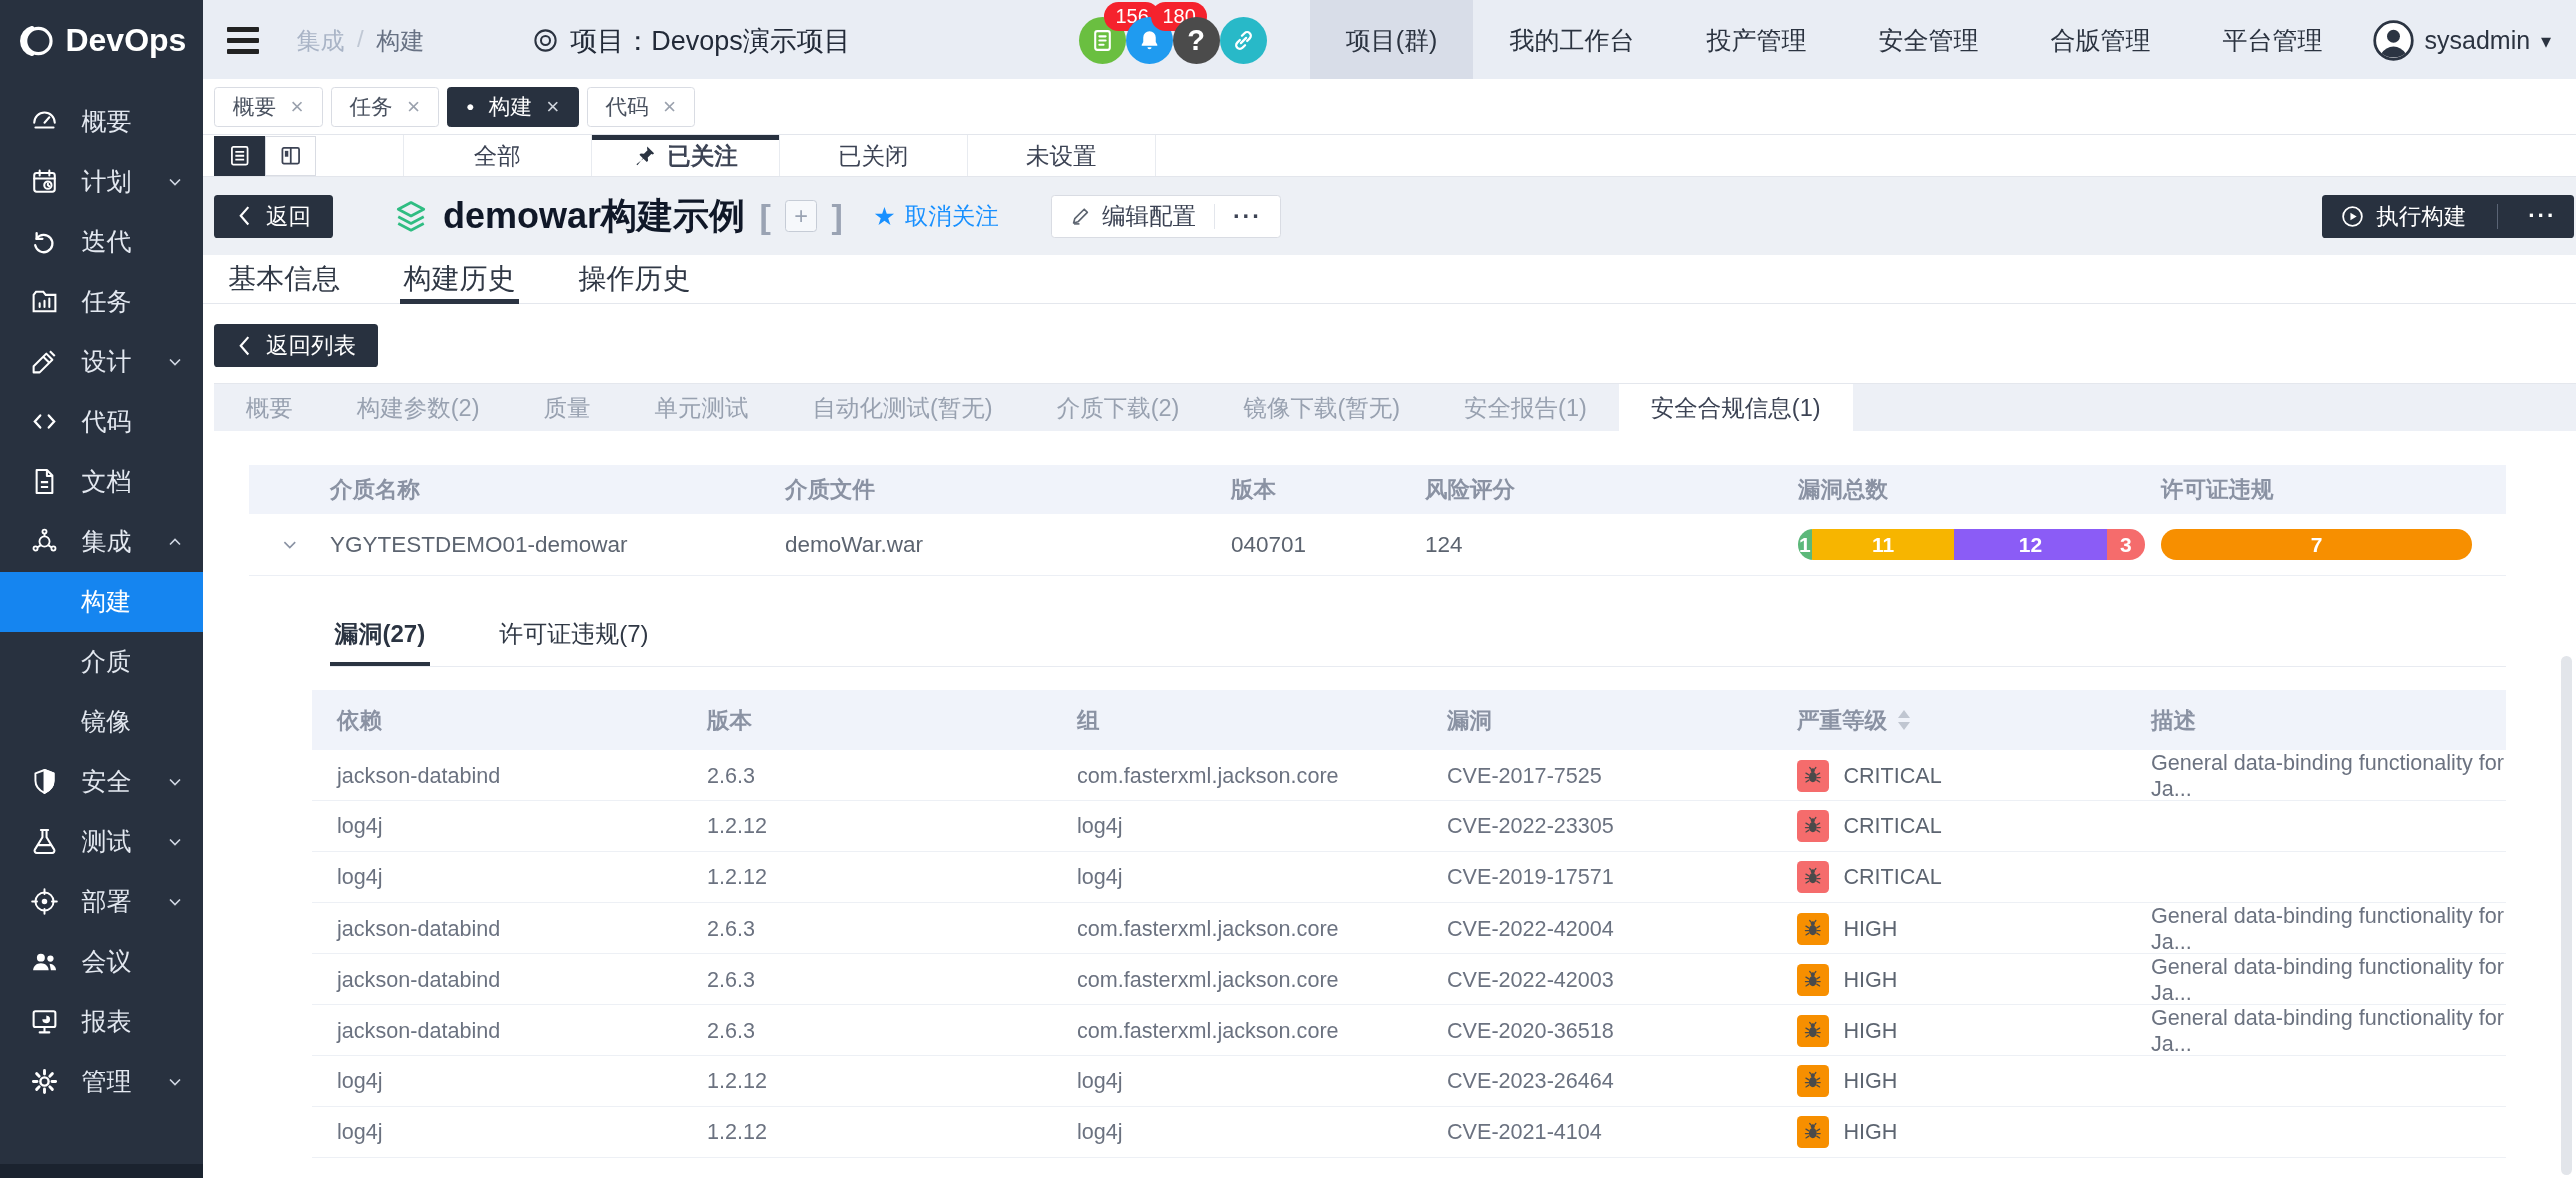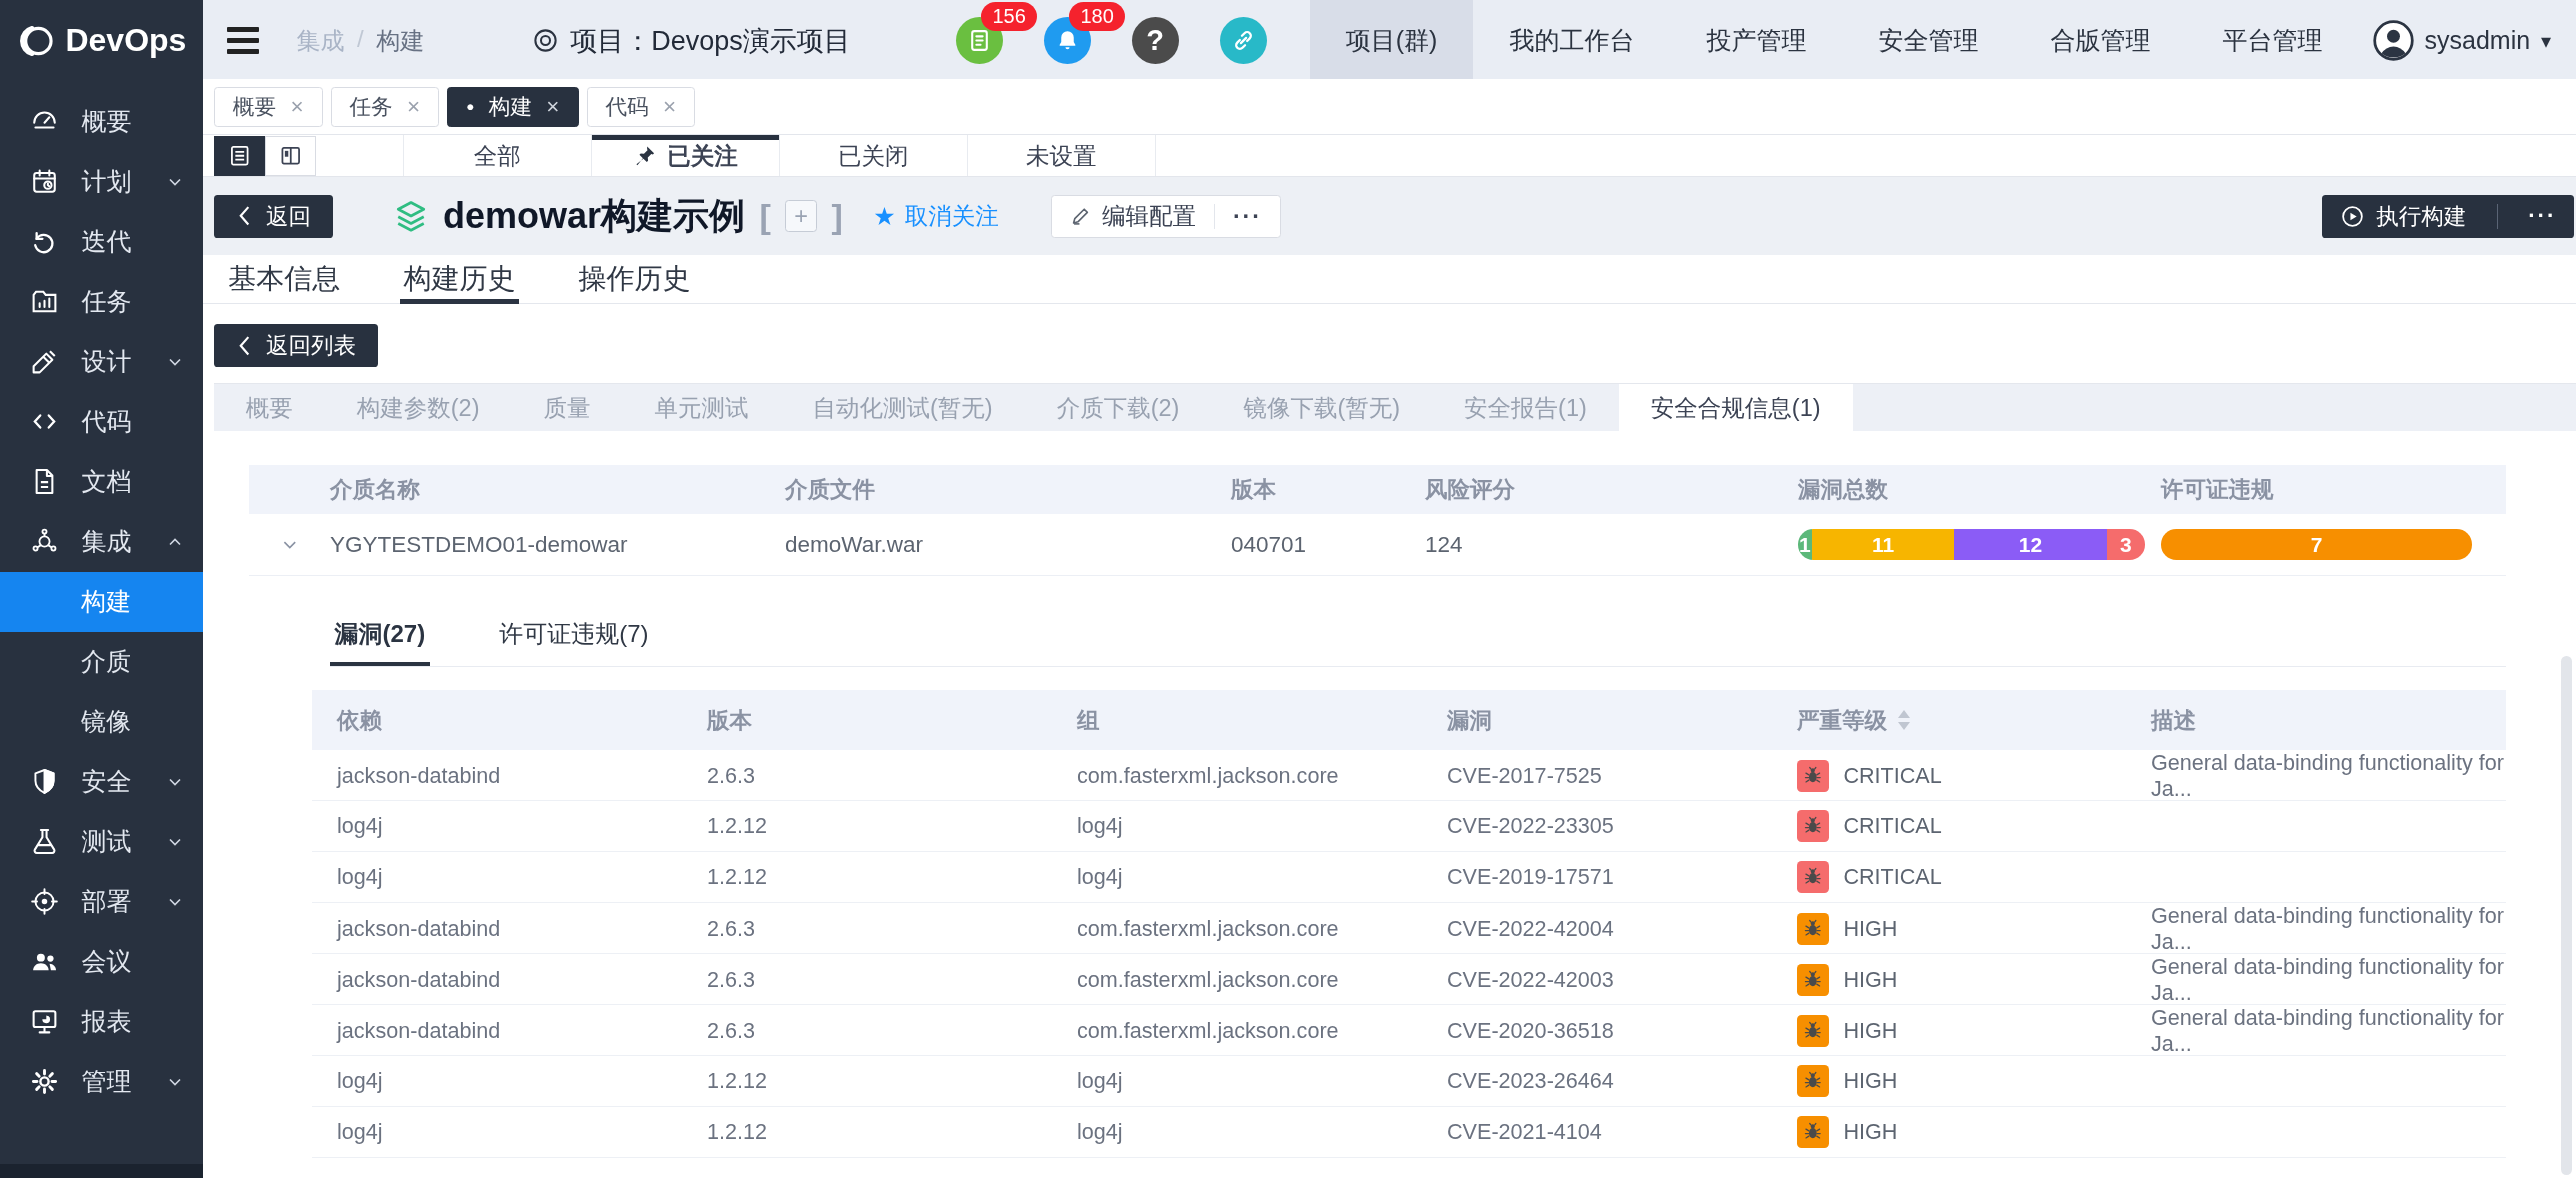--- a/index.html
+++ b/index.html
@@ -10,21 +10,21 @@
   .topbar{position:absolute;top:0;left:0;right:0;height:82px;background:#e9edf4;
           border-bottom:0.9px solid #d3d9e3;display:flex;align-items:stretch;box-sizing:border-box;}
   .logo{width:203px;flex:none;background:#28313f;color:#fff;display:flex;align-items:center;
         justify-content:center;gap:10.8px;font-size:32px;font-weight:bold;}
   .topbar-main{flex:1;display:flex;align-items:stretch;min-width:0;}
   .hamburger{align-self:center;margin-left:23.5px;display:flex;flex-direction:column;gap:6.3px;cursor:pointer;}
   .hamburger span{width:32px;height:4.5px;background:#222;border-radius:0.9px;}
   .breadcrumb{align-self:center;margin-left:38px;font-size:24px;display:flex;gap:12.6px;white-space:nowrap;}
   .crumb-dim{color:#a9b4c6;} .crumb-sep{color:#c0c8d4;} .crumb-cur{color:#677183;}
   .project{align-self:center;margin-left:108px;font-size:27px;color:#222a38;display:flex;align-items:center;gap:10.8px;white-space:nowrap;}
-  .icon-cluster{margin-left:auto;align-self:center;display:flex;gap:41px;align-items:flex-end;margin-right:43px;}
+  .icon-cluster{margin-left:auto;align-self:center;display:flex;align-items:flex-end;margin-right:43px;}
   .circle-icon{width:47px;height:47px;border-radius:50%;position:relative;display:flex;align-items:center;justify-content:center;cursor:pointer;flex:none;}
   .ci-doc{background:#6abf40;} .ci-bell{background:#1f9bf0;} .ci-help{background:#4b4b4b;} .ci-link{background:#28b9c8;}
   .ci-help .q{color:#fff;font-size:29px;font-weight:bold;}
   .badge{position:absolute;top:-15.3px;left:25px;background:#f5222d;color:#fff;font-size:20px;
          line-height:1;padding:4.5px 11.7px;border-radius:16px;white-space:nowrap;}
   .top-nav{display:flex;align-items:stretch;}
   .top-nav-item{display:flex;align-items:center;padding:0 36px;font-size:25px;color:#2b3340;cursor:pointer;white-space:nowrap;}
   .top-nav-item.active{background:#d8dde8;}
   .user{display:flex;align-items:center;gap:10.8px;padding:0 25px 0 14.4px;font-size:25px;color:#2b3340;cursor:pointer;white-space:nowrap;}
   .user .caret{font-size:20px;color:#2b3340;}

